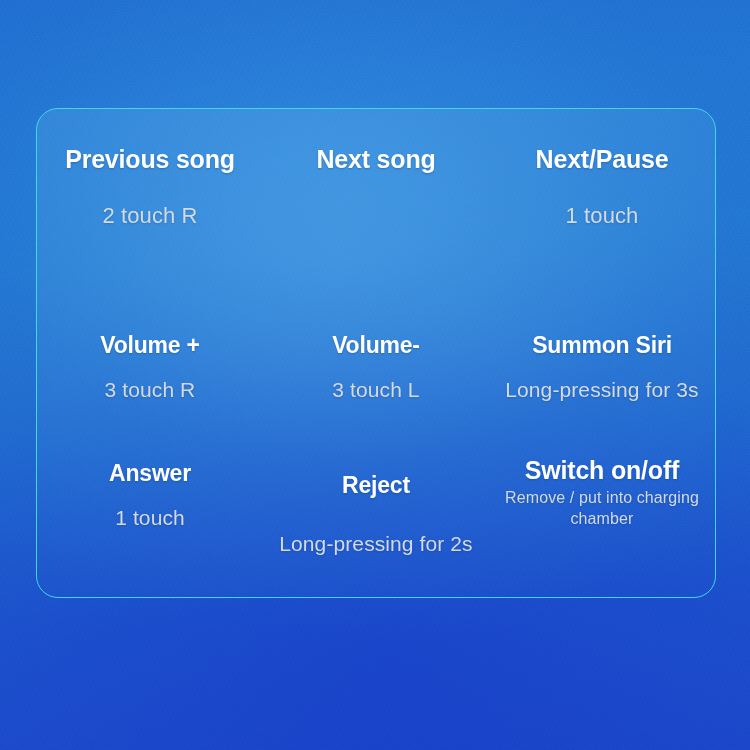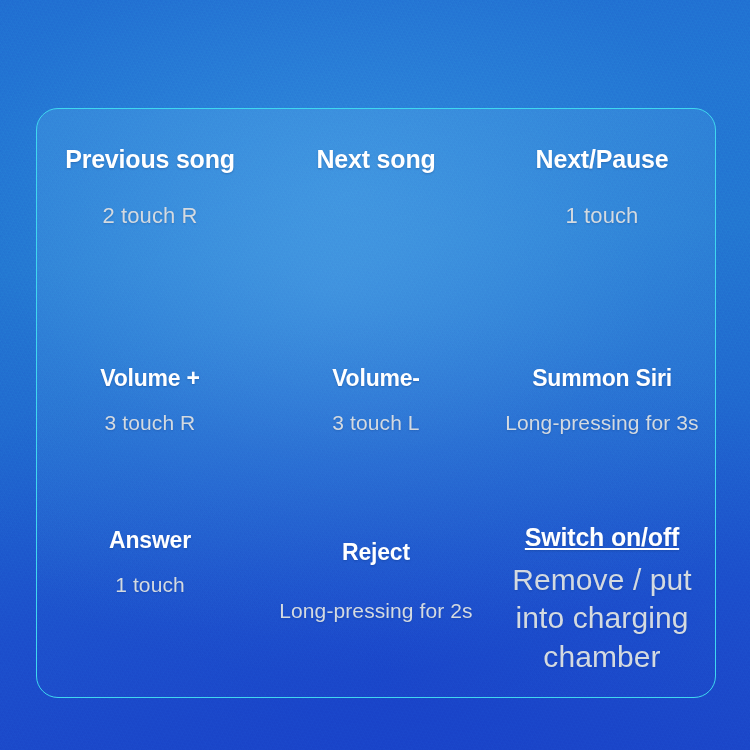--- a/index.html
+++ b/index.html
@@ -38,21 +38,21 @@
       repeating-linear-gradient(118deg, rgba(255,255,255,0.045) 0px, rgba(255,255,255,0.045) 1px, rgba(0,0,0,0.04) 1px, rgba(0,0,0,0.04) 2px, rgba(255,255,255,0.0) 2px, rgba(255,255,255,0.0) 5px),
       repeating-linear-gradient(8deg, rgba(255,255,255,0.03) 0px, rgba(255,255,255,0.03) 1px, rgba(0,0,0,0.03) 1px, rgba(0,0,0,0.03) 3px);
     mix-blend-mode: overlay;
   }
 
   #panel {
     position: absolute;
     left: 36px;
     top: 108px;
     width: 680px;
-    height: 590px;
+    height: 490px;
     box-sizing: border-box;
     border: 1.6px solid #3fd8f0;
     border-radius: 22px;
     background:
       radial-gradient(ellipse 700px 520px at 44% 30%, rgba(120,195,245,0.22) 0%, rgba(90,170,235,0.09) 45%, rgba(60,140,225,0.0) 75%),
       linear-gradient(172deg, rgba(93,176,232,0.22) 0%, rgba(70,155,225,0.16) 38%, rgba(45,120,215,0.07) 72%, rgba(40,110,212,0.03) 100%);
     overflow: hidden;
   }
 
   .grid {
@@ -103,22 +103,22 @@
   .r3 .title { font-size: 23px; }
   .r3 .sub   { font-size: 21px; }
 
   .c-answer  { padding-top: 26px; }
   .c-answer .sub  { margin-top: 18px; }
 
   .c-reject  { padding-top: 38px; }
   .c-reject .sub  { margin-top: 32px; }
 
   .c-switch  { padding-top: 22px; }
-  .c-switch .title { font-size: 25px; text-decoration: underline; }
-  .c-switch .sub  { margin-top: 9px; font-size: 30px; white-space: normal; }
+  .c-switch .title { font-size: 25px; }
+  .c-switch .sub  { margin-top: 3px; font-size: 16px; white-space: normal; }
 </style>
 </head>
 <body>
 
 <div id="stage">
 
   <div id="grain"></div>
 
   <div id="panel">
     <div class="grid">

